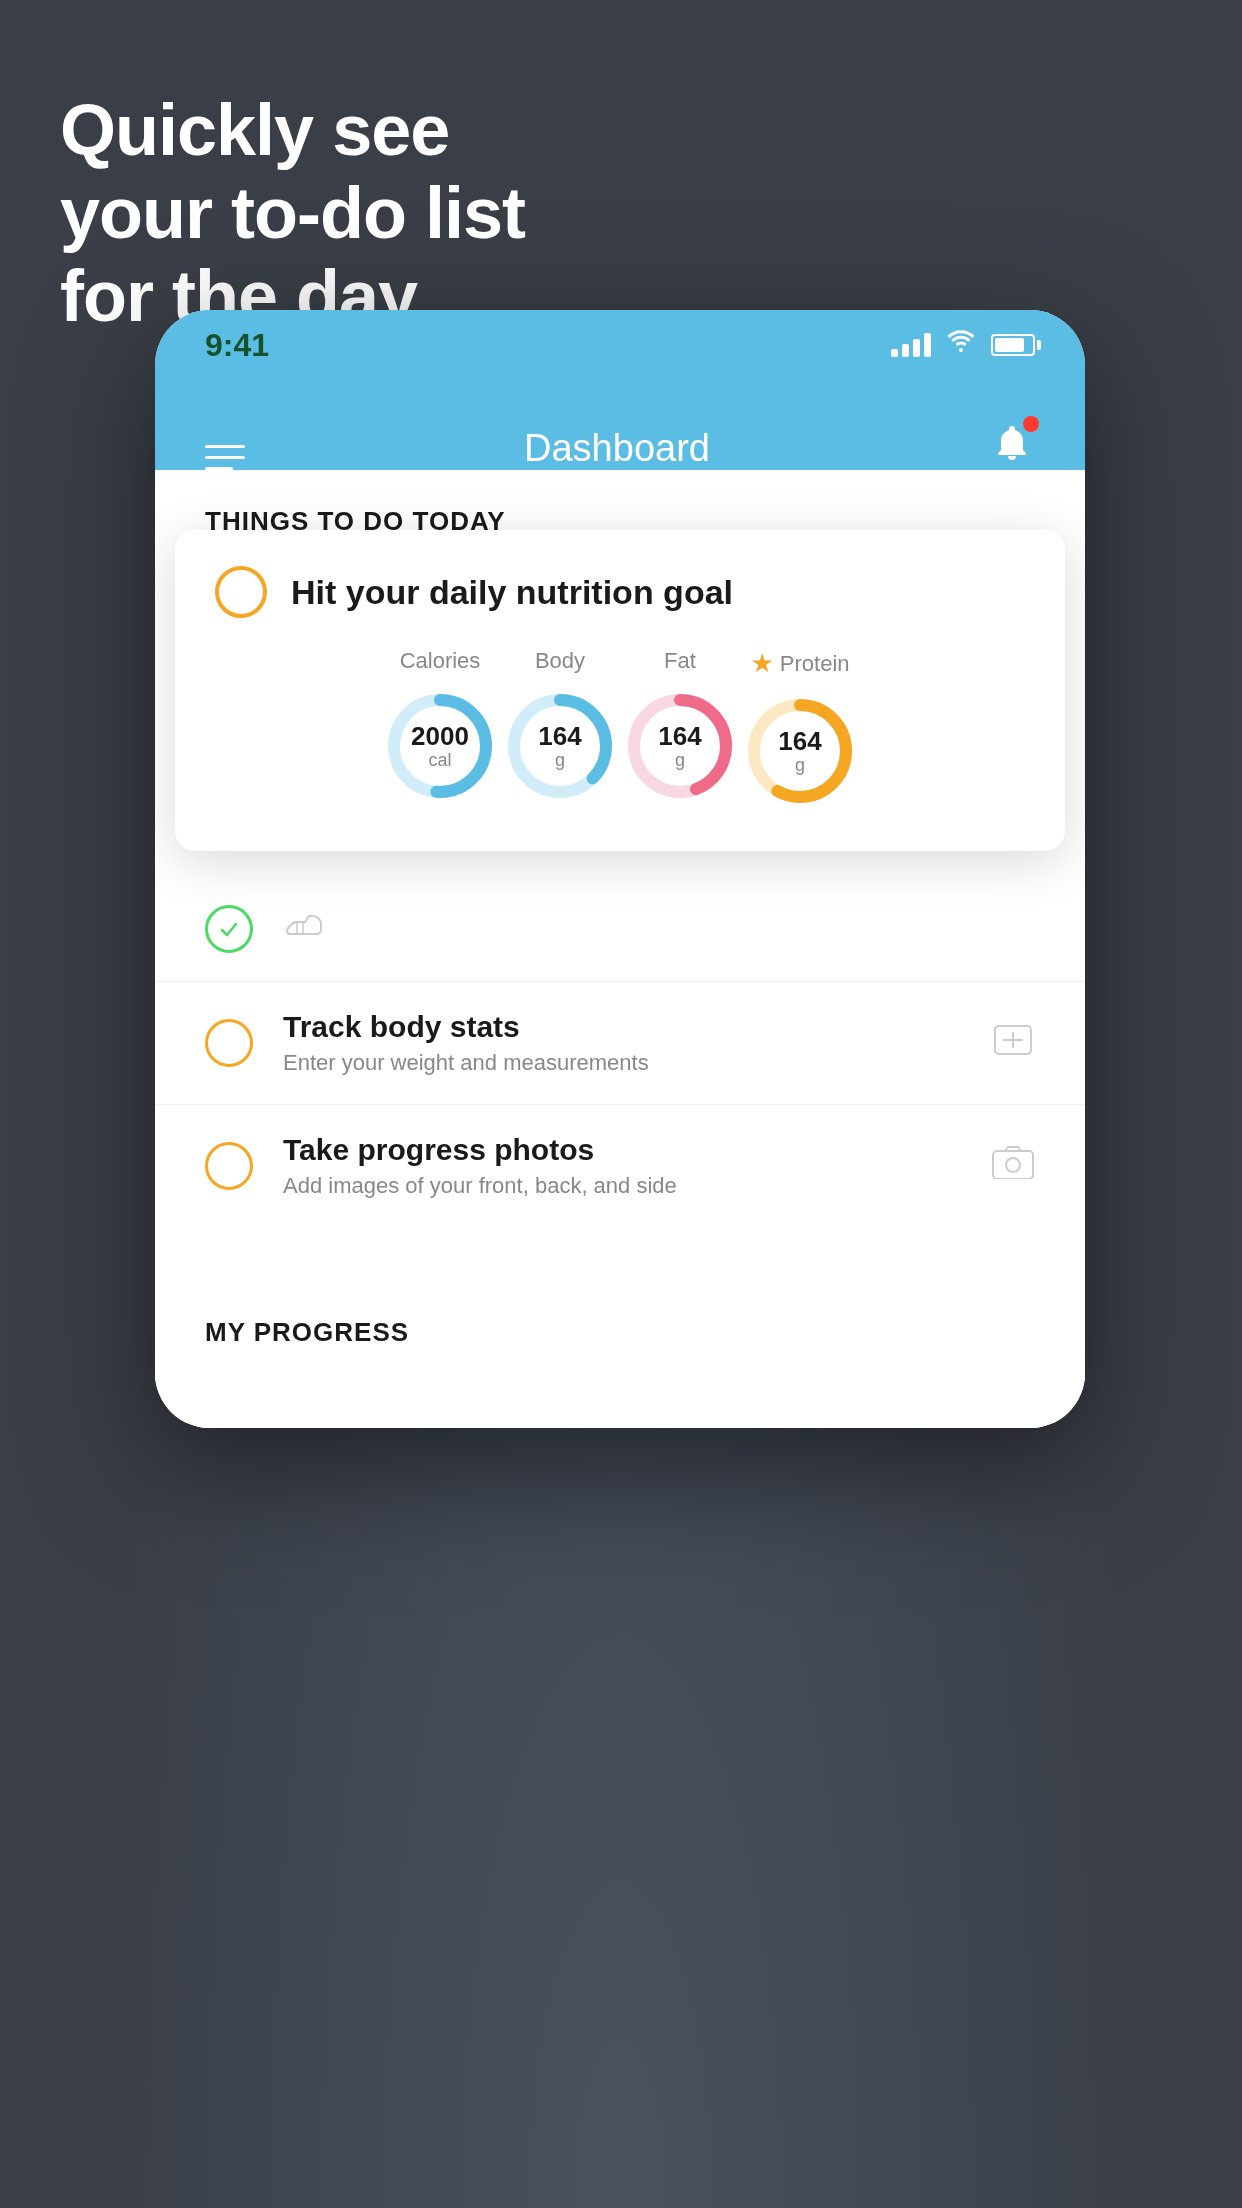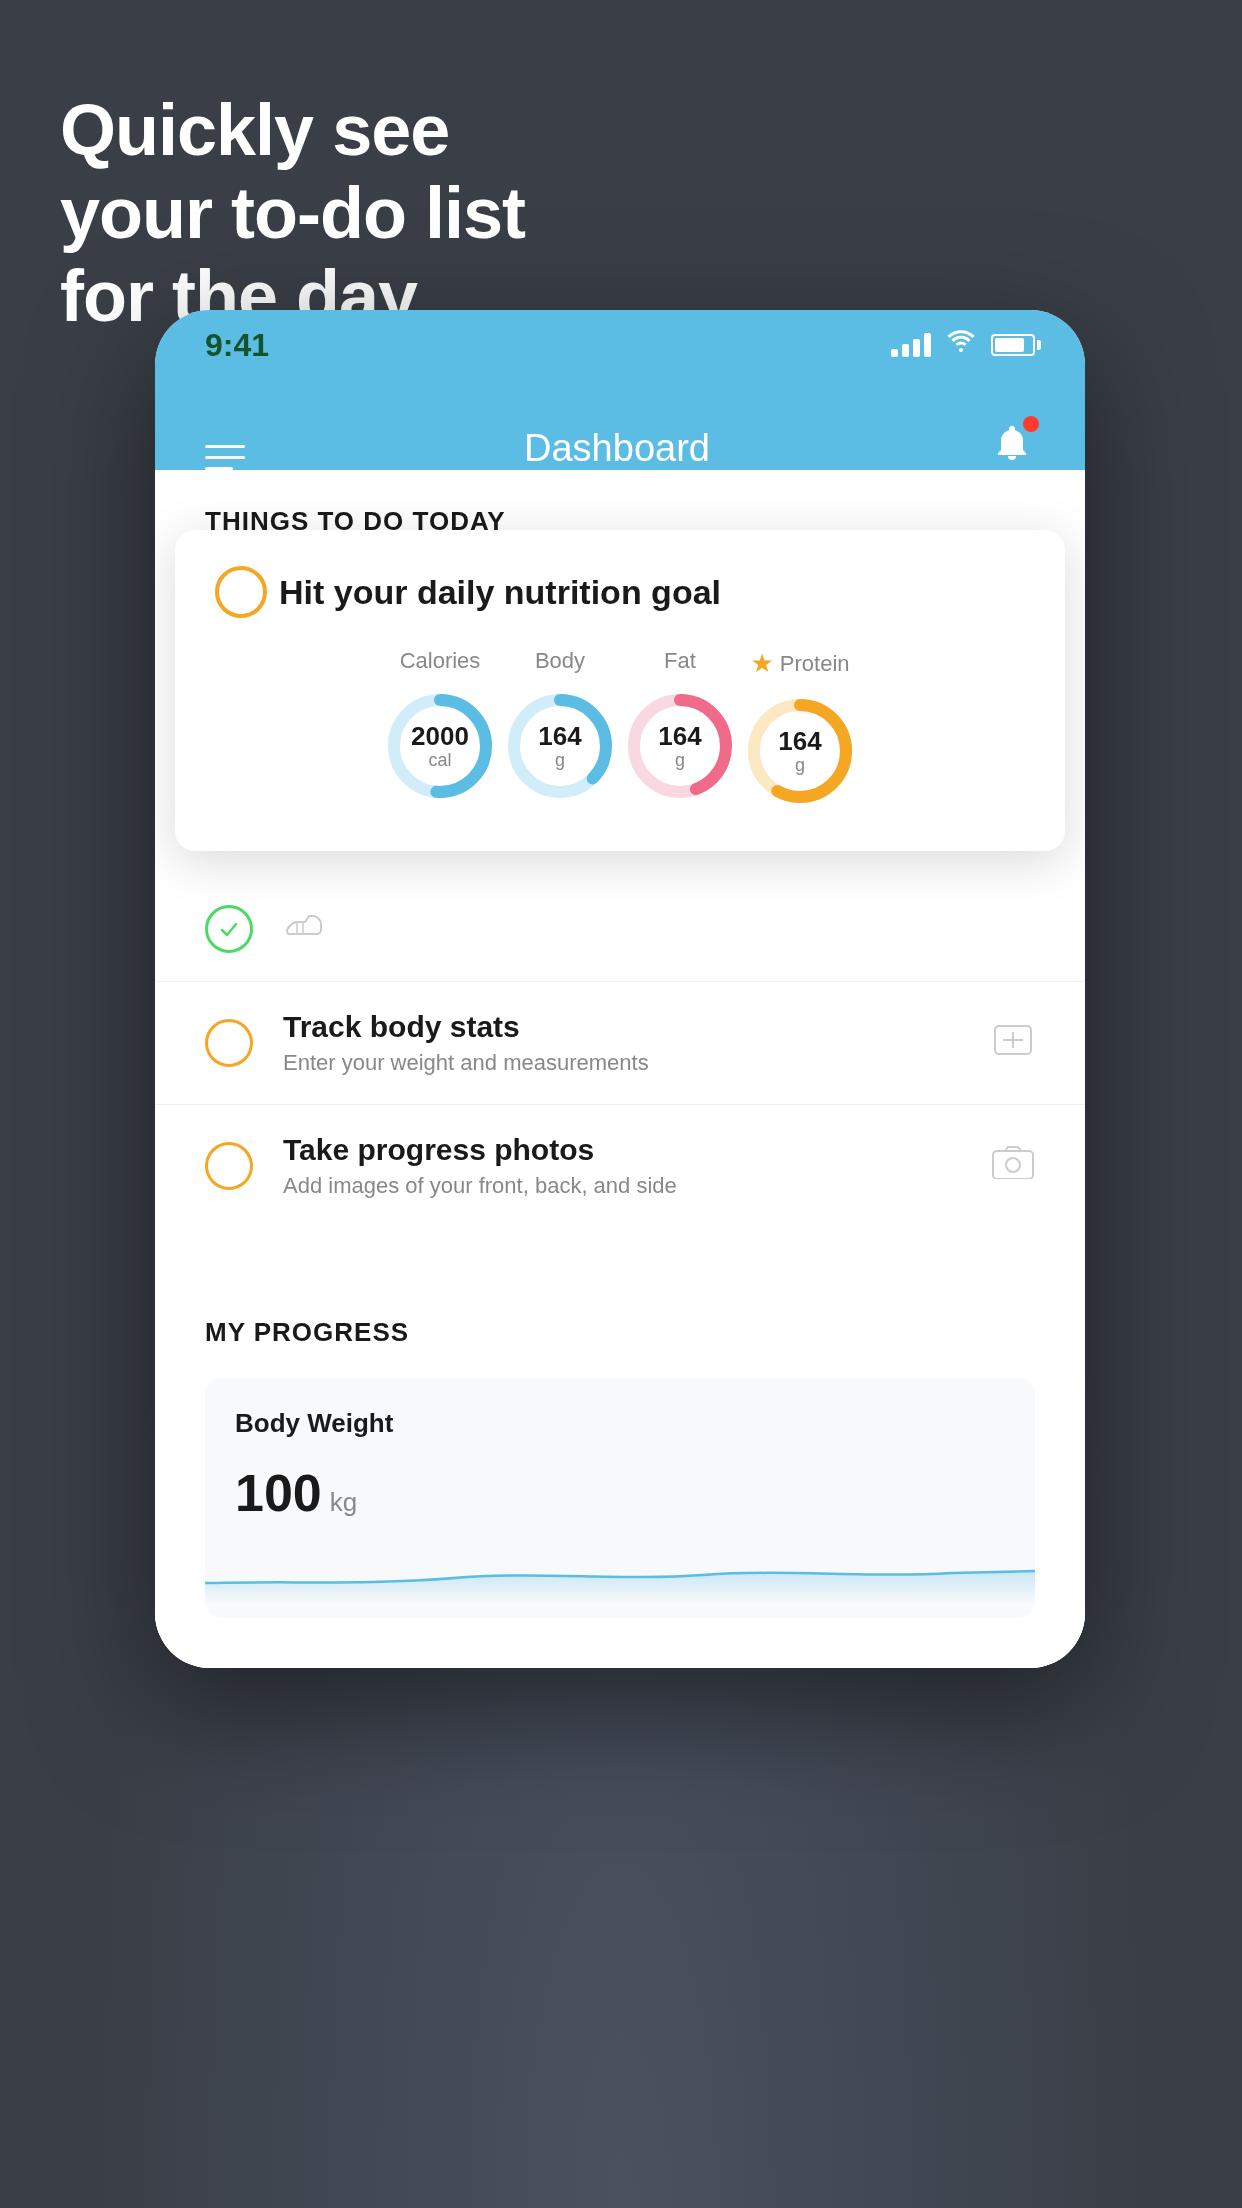--- a/index.html
+++ b/index.html
@@ -186,21 +186,21 @@
       background: white;
       border-radius: 20px;
       padding: 36px 40px 40px;
       box-shadow: 0 10px 50px rgba(0,0,0,0.15);
       z-index: 10;
     }
 
     .nutrition-card-header {
       display: flex;
       align-items: center;
-      gap: 12px;
+      gap: 24px;
       margin-bottom: 30px;
     }
 
     .circle-check-yellow {
       width: 52px;
       height: 52px;
       border: 4px solid #f5a623;
       border-radius: 50%;
       flex-shrink: 0;
     }
@@ -567,39 +567,20 @@
       </div>
 
     </div>
 
     <div style="height: 50px; background: white;"></div>
 
     <div class="progress-section">
       <div class="progress-header">MY PROGRESS</div>
       <div class="progress-cards">
 
-        <div class="progress-card">
-          <div class="progress-card-title">Body Weight</div>
-          <div class="progress-value">
-            <span class="progress-number">100</span>
-            <span class="progress-unit">kg</span>
-          </div>
-          <div class="mini-chart">
-            <svg viewBox="0 0 300 60" preserveAspectRatio="none">
-              <defs>
-                <linearGradient id="chartGrad1" x1="0" y1="0" x2="0" y2="1">
-                  <stop offset="0%" stop-color="#5bbde4" stop-opacity="0.3"></stop>
-                  <stop offset="100%" stop-color="#5bbde4" stop-opacity="0.0"></stop>
-                </linearGradient>
-              </defs>
-              <path d="M0 40 C30 38 60 42 90 35 C120 28 150 38 180 32 C210 26 240 35 270 30 L300 28 L300 60 L0 60z" fill="url(#chartGrad1)"></path>
-              <path d="M0 40 C30 38 60 42 90 35 C120 28 150 38 180 32 C210 26 240 35 270 30 L300 28" fill="none" stroke="#5bbde4" stroke-width="2.5"></path>
-            </svg>
-          </div>
-        </div>
 
 
       </div>
     </div>
 
     <div style="height: 50px; background: white;"></div>
 
   </div>
 </div>
 

